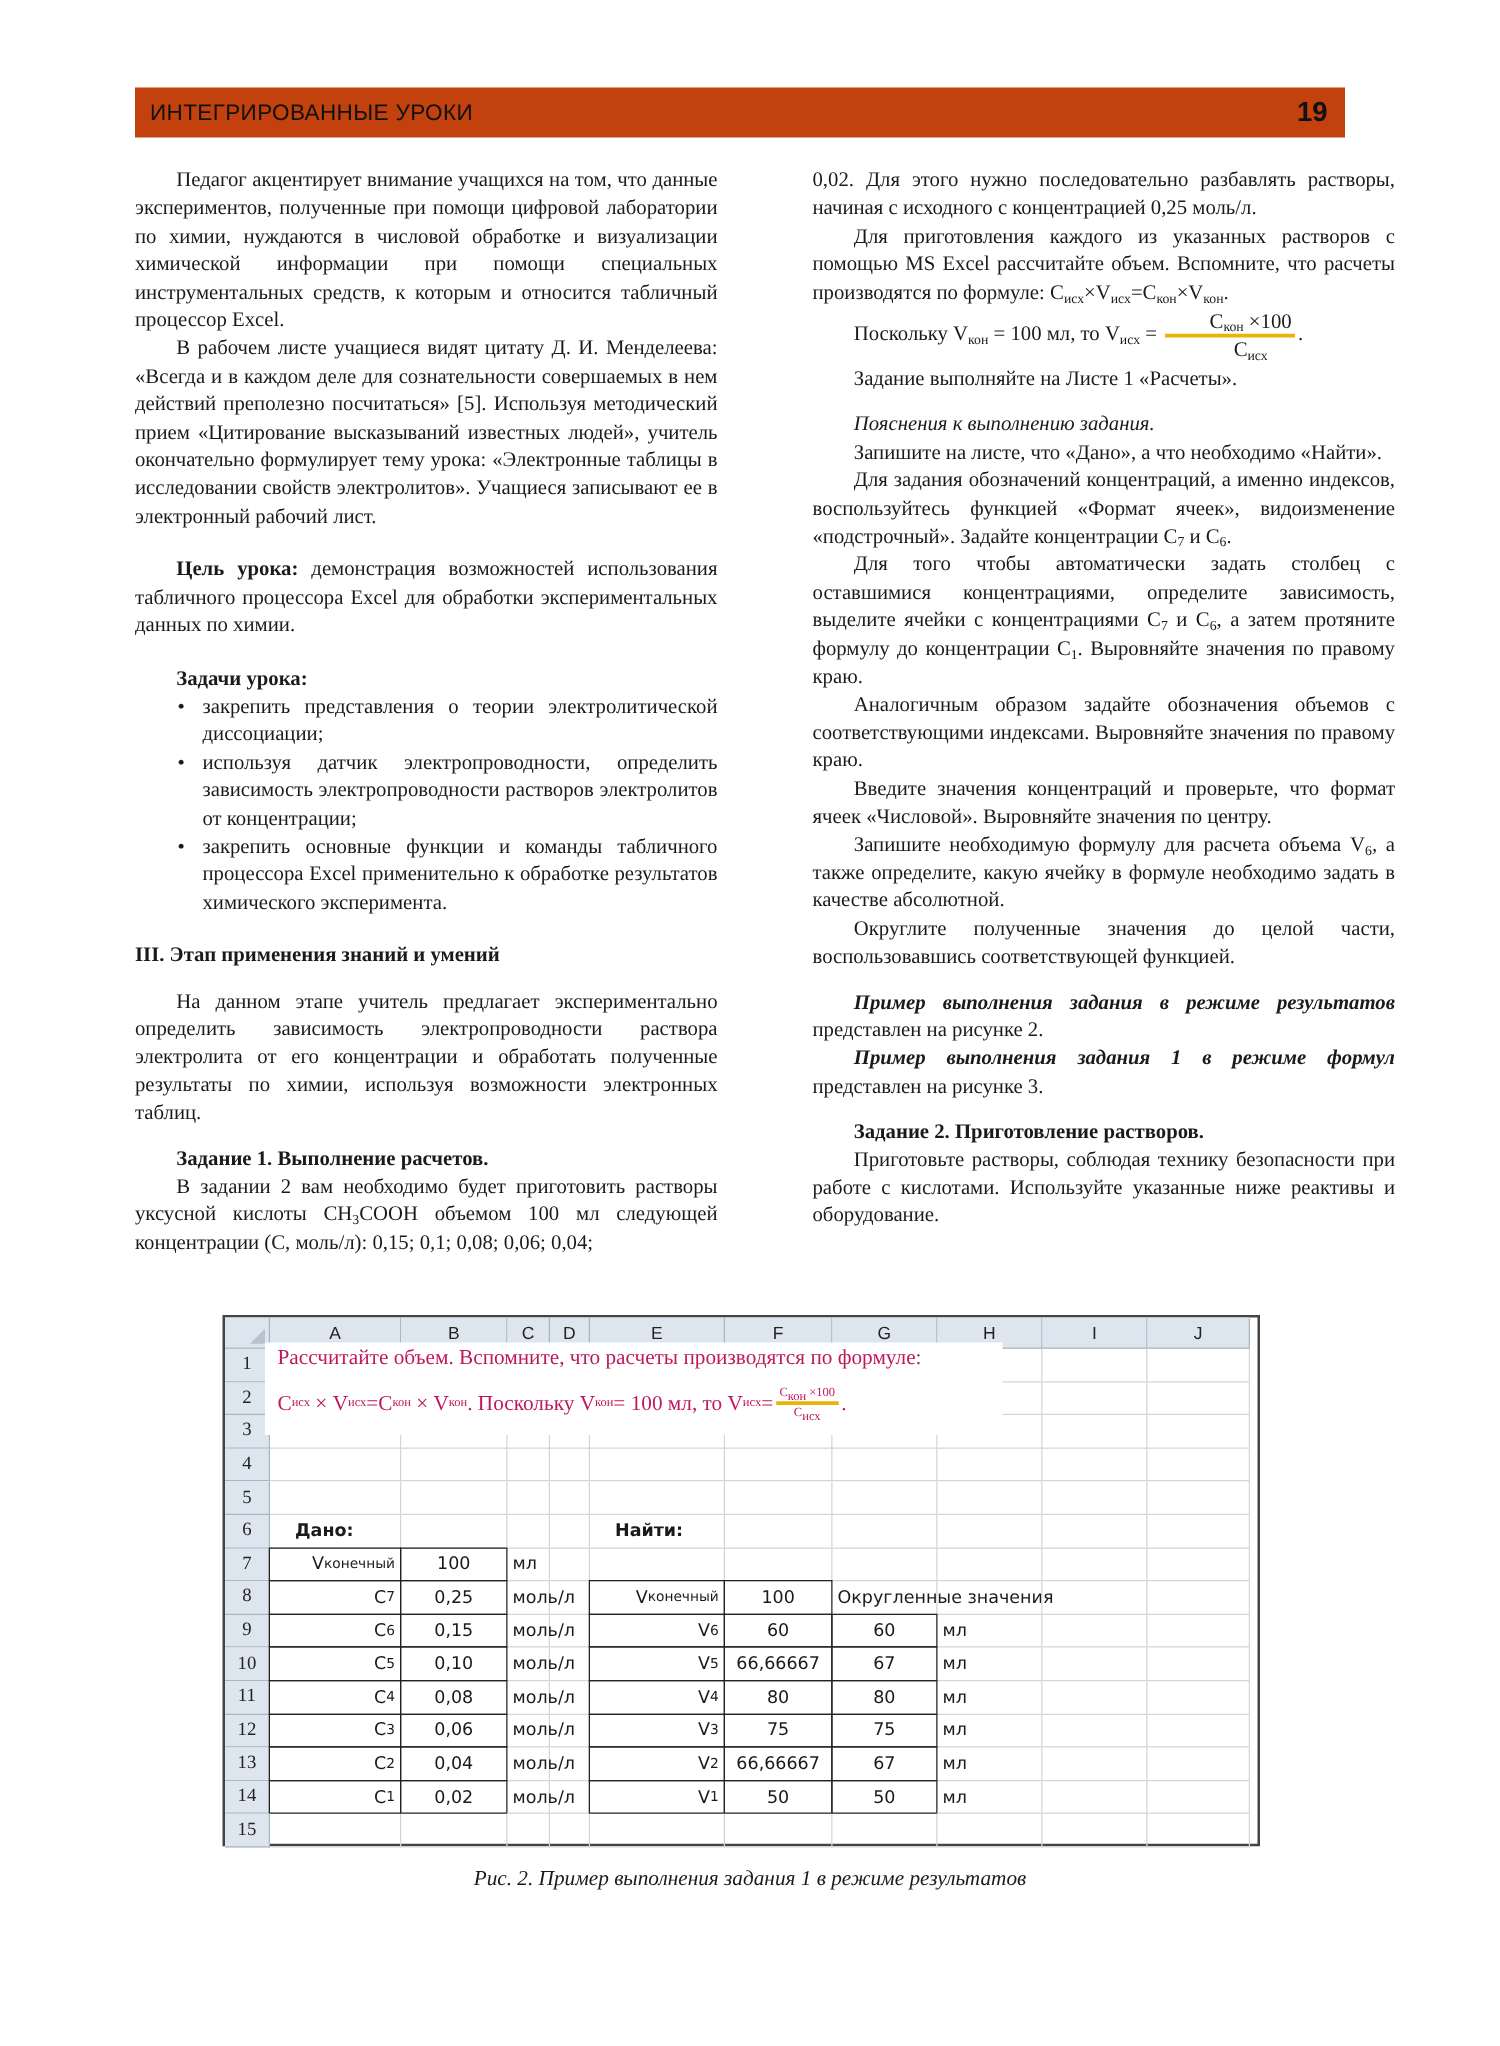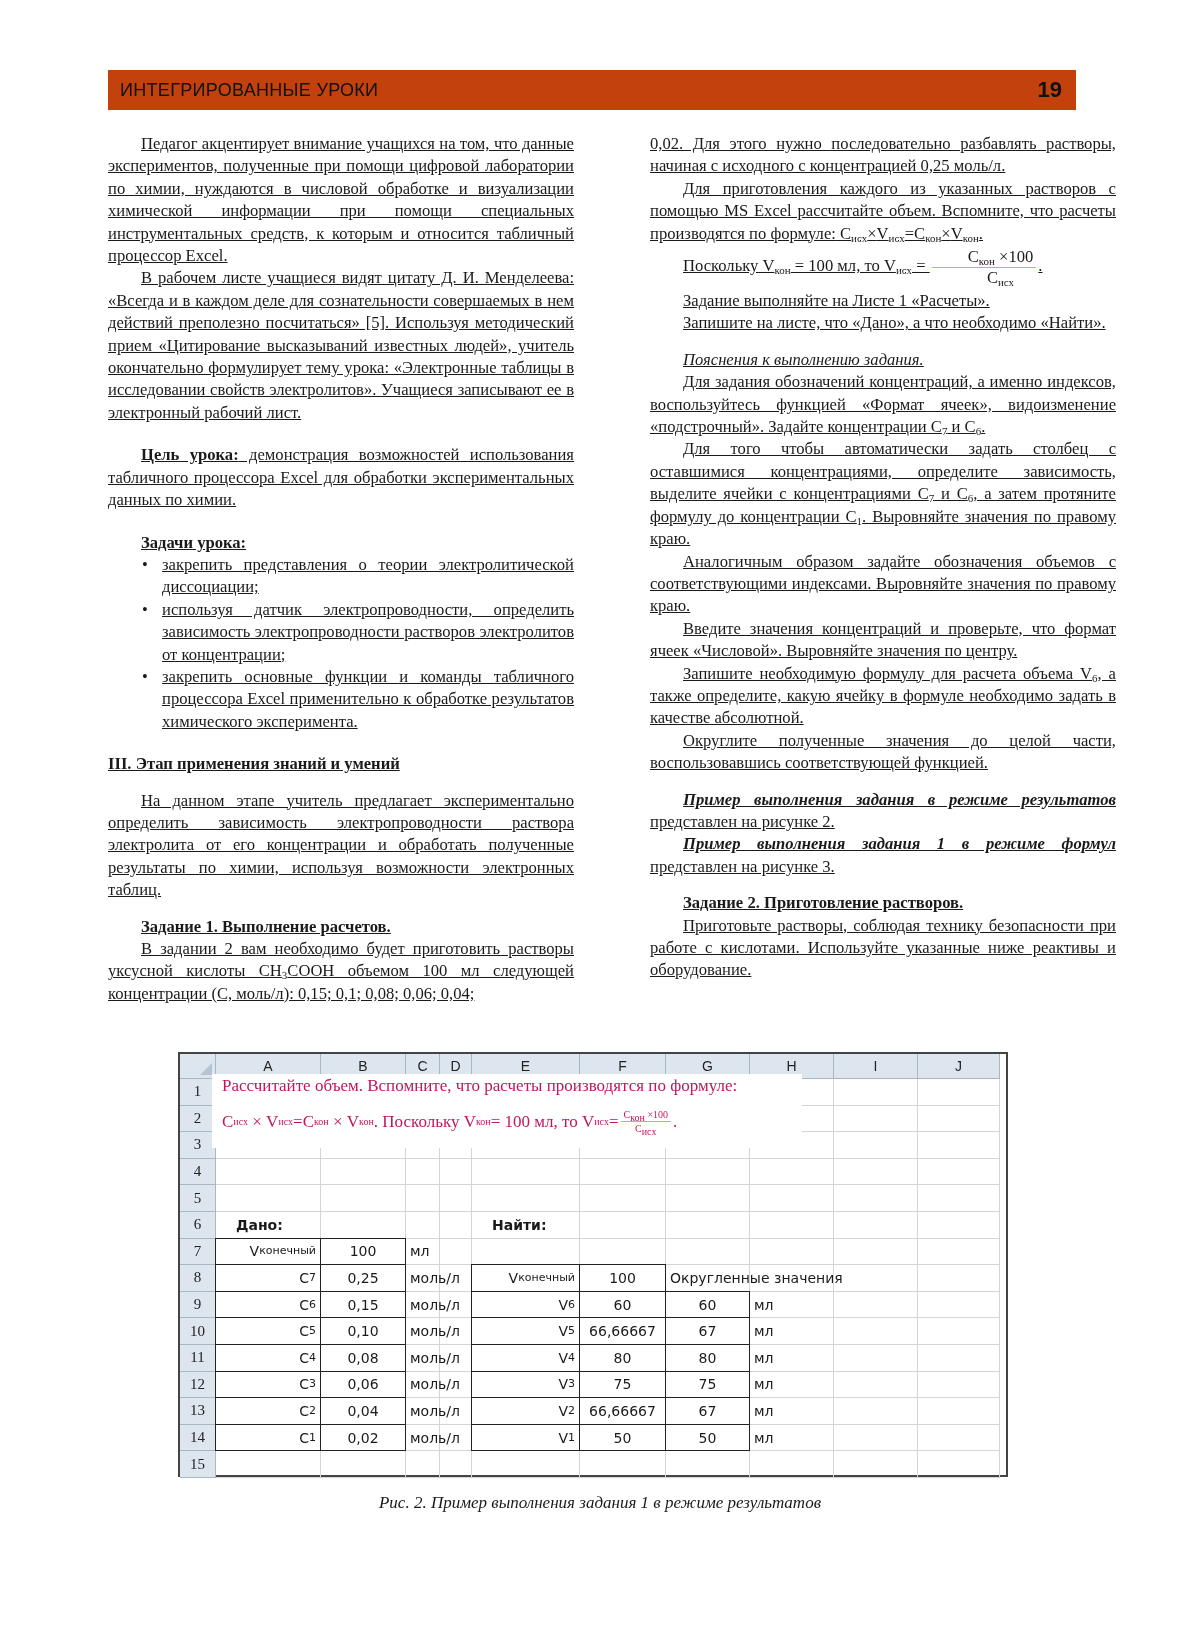--- a/index.html
+++ b/index.html
@@ -1,34 +1,34 @@
 <!DOCTYPE html>
 <html><head>
 <meta charset="utf-8">
 <style>
   html,body{margin:0;padding:0;background:#fff;}
   body{width:1200px;height:1637px;position:relative;overflow:hidden;font-family:"Liberation Serif","DejaVu Serif",serif;color:#1a1a1a;}
   .header{position:absolute;left:108px;top:70px;width:968px;height:40px;background:#c2410c;display:flex;align-items:center;justify-content:space-between;box-sizing:border-box;padding:0 14px 0 12px;}
   .header .title{font-family:"Liberation Sans","DejaVu Sans",sans-serif;font-size:18px;letter-spacing:0.3px;color:#111;}
   .header .pgnum{font-family:"Liberation Sans","DejaVu Sans",sans-serif;font-size:22px;font-weight:bold;color:#111;}
-  .col{position:absolute;top:133px;width:466px;font-size:16.6px;line-height:22.4px;text-align:justify;text-decoration:underline;}
+  .col{position:absolute;top:133px;width:466px;font-size:16.6px;line-height:22.4px;text-align:justify;}
   .col.left{left:108px;}
   .col.right{left:606px;margin-left:44px;}
   .col p{margin:0;}
   .ind{text-indent:33px;}
   .gap{margin-top:14px !important;}
   .gap2{margin-top:20px !important;}
   .b{font-weight:bold;}
   .i{font-style:italic;}
   ul.tasks{margin:0;padding:0 0 0 54px;list-style:none;}
   ul.tasks li{position:relative;}
   ul.tasks li:before{content:"\2022";position:absolute;left:-20px;}
   sub{font-size:11px;vertical-align:-3px;line-height:0;}
   .frac{display:inline-flex;flex-direction:column;align-items:center;vertical-align:middle;margin:0 2px;line-height:20px;}
-  .frac .num{border-bottom:1px solid #eab308;padding:0 3px;}
+  .frac .num{border-bottom:3px solid #eab308;padding:0 3px;}
   
   .sheet{position:absolute;left:178px;top:1052px;width:830px;height:425px;border:2px solid #444;box-sizing:border-box;background:#fff;font-family:"DejaVu Sans","Liberation Sans",sans-serif;}
   .grid{display:grid;grid-template-columns:36px 105px 85px 34px 32px 108px 86px 84px 84px 84px 82px;grid-template-rows:25px repeat(15,26.6px);width:100%;height:100%;}
   .cell{border-right:1px solid #d5d5d5;border-bottom:1px solid #d5d5d5;font-size:14px;display:flex;align-items:center;box-sizing:border-box;padding:0 4px;white-space:nowrap;overflow:visible;}
   .colhdr{background:#dde6ee;justify-content:center;font-family:"Liberation Sans",sans-serif;font-size:14px;color:#222;border-right:1px solid #a9b6c4;border-bottom:1px solid #a9b6c4;}
   .rowhdr{background:#dde6ee;justify-content:center;font-family:"Liberation Serif",serif;font-size:15px;color:#222;border-right:1px solid #a9b6c4;border-bottom:1px solid #a9b6c4;}
   .corner{background:#dde6ee;border-right:1px solid #a9b6c4;border-bottom:1px solid #a9b6c4;position:relative;}
   .corner:after{content:"";position:absolute;right:3px;bottom:3px;border-left:12px solid transparent;border-bottom:12px solid #b7c3cf;}
   .r{justify-content:flex-end;}
   .c{justify-content:center;}
@@ -66,22 +66,22 @@
 </div>
 
 <div class="col right">
   <p>0,02. Для этого нужно последовательно разбавлять растворы, начиная с исходного с концентрацией 0,25 моль/л.</p>
   <p class="ind"><span>Для приготовления каждого из указанных растворов с помощью MS Excel рассчитайте объем. Вспомните, что расчеты производятся по формуле:</span> <span><span>C</span><sub>исх</sub><span>×</span><span>V</span><sub>исх</sub><span>=</span><span>C</span><sub>кон</sub><span>×</span><span>V</span><sub>кон</sub>.</span></p>
   <p class="ind" style="margin:2px 0;"><span>Поскольку V</span><sub>кон</sub><span> = 100 мл, то V</span><sub>исх</sub><span> = </span><span class="frac">
         <span class="num"><span>C</span><sub>кон</sub><span> ×100</span></span>
         <span><span>C</span><sub>исх</sub></span>
       </span>.</p>
   <p class="ind">Задание выполняйте на Листе 1 «Расчеты».</p>
+  <p class="ind i gap">Пояснения к выполнению задания.</p>
   <p class="ind">Запишите на листе, что «Дано», а что необходимо «Найти».</p>
-  <p class="ind i gap">Пояснения к выполнению задания.</p>
   <p class="ind"><span>Для задания обозначений концентраций, а именно индексов, воспользуйтесь функцией «Формат ячеек», видоизменение «подстрочный». Задайте концентрации C</span><sub>7</sub><span> и C</span><sub>6</sub>.</p>
   <p class="ind"><span>Для того чтобы автоматически задать столбец с оставшимися концентрациями, определите зависимость, выделите ячейки с концентрациями C</span><sub>7</sub><span> и C</span><sub>6</sub><span>, а затем протяните формулу до концентрации C</span><sub>1</sub><span>. Выровняйте значения по правому краю.</span></p>
   <p class="ind">Аналогичным образом задайте обозначения объемов с соответствующими индексами. Выровняйте значения по правому краю.</p>
   <p class="ind">Введите значения концентраций и проверьте, что формат ячеек «Числовой». Выровняйте значения по центру.</p>
   <p class="ind"><span>Запишите необходимую формулу для расчета объема V</span><sub>6</sub><span>, а также определите, какую ячейку в формуле необходимо задать в качестве абсолютной.</span></p>
   <p class="ind">Округлите полученные значения до целой части, воспользовавшись соответствующей функцией.</p>
   <p class="ind gap"><span class="i b">Пример выполнения задания в режиме результатов</span><span> представлен на рисунке 2.</span></p>
   <p class="ind"><span class="i b">Пример выполнения задания 1 в режиме формул</span><span> представлен на рисунке 3.</span></p>
   <p class="ind b gap">Задание 2. Приготовление растворов.</p>
   <p class="ind">Приготовьте растворы, соблюдая технику безопасности при работе с кислотами. Используйте указанные ниже реактивы и оборудование.</p>

